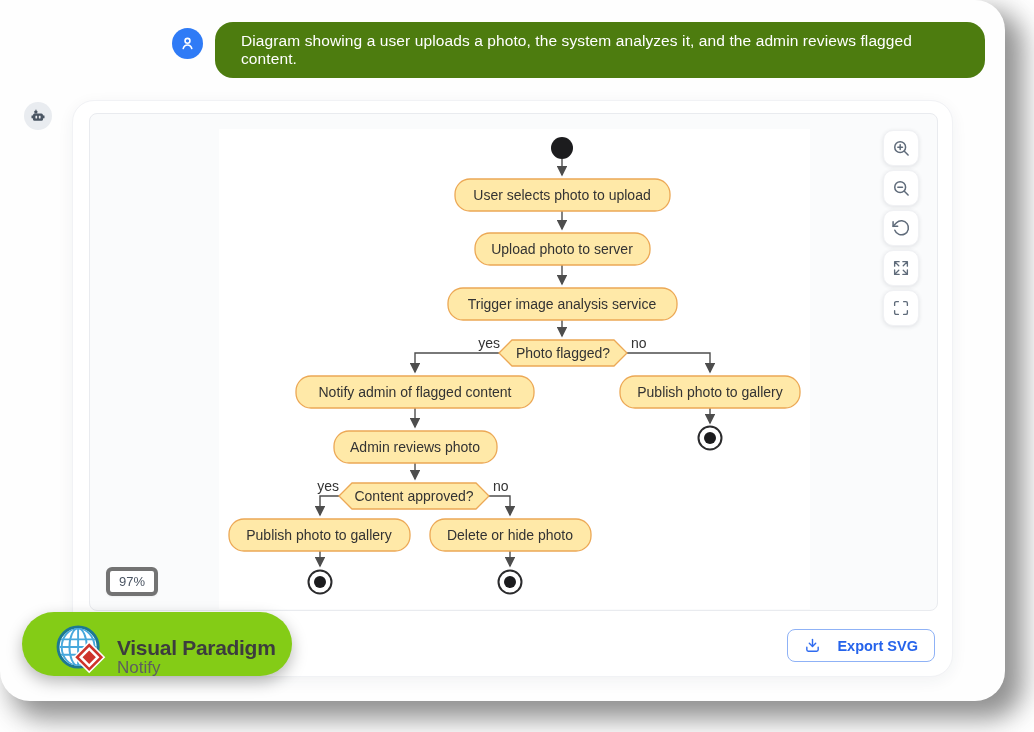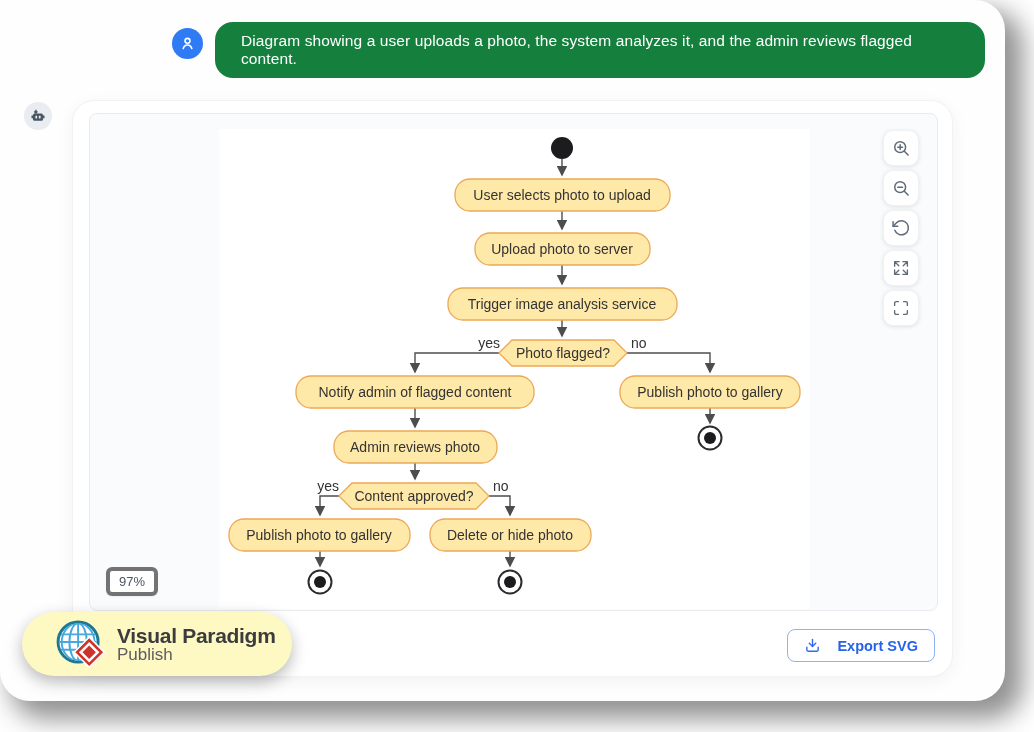--- a/index.html
+++ b/index.html
@@ -8,21 +8,21 @@
 
   .window { position:absolute; left:0; top:0; width:1005px; height:701px;
             background:#fefefe; border-radius:0 30px 30px 30px;
             box-shadow:14px 14px 26px 4px rgba(55,55,55,0.55); }
 
   
   .user-avatar { position:absolute; left:172px; top:28px; width:31px; height:31px;
                  border-radius:50%; background:#2F7BF6; display:flex;
                  align-items:center; justify-content:center; }
   .banner { position:absolute; left:215px; top:22px; width:770px; height:56px;
-            background:#15803d; border-radius:18px; display:flex; align-items:center;
+            background:#4d7c0f; border-radius:18px; display:flex; align-items:center;
             justify-content:center; padding:17px 26px; color:#ffffff; font-size:15.5px;
             font-weight:500; letter-spacing:.1px; }
 
   
   .bot-avatar { position:absolute; left:24px; top:102px; width:28px; height:28px;
                 border-radius:50%; background:#e9ecf0; display:flex;
                 align-items:center; justify-content:center; }
 
   
   .outer-card { position:absolute; left:72px; top:100px; width:881px; height:577px;
@@ -48,21 +48,21 @@
 
   .export-btn { position:absolute; right:17px; bottom:14px; height:33px;
                 display:flex; align-items:center; gap:16px; padding:0 16px;
                 background:#ffffff; border:1px solid #8fb2f6; border-radius:8px;
                 color:#2563eb; font-size:14.5px; font-weight:600; cursor:pointer; }
   .export-btn svg { stroke:#2f6bf0; fill:none; stroke-width:2;
                     stroke-linecap:round; stroke-linejoin:round; }
 
   
   .logo-pill { position:absolute; left:22px; top:612px; width:270px; height:64px;
-               background:#fef9c3; border-radius:33px; display:flex; align-items:center;
+               background:#84cc16; border-radius:33px; display:flex; align-items:flex-end;
                padding-left:32px; box-shadow:0 6px 16px rgba(0,0,0,0.28); z-index:5; }
   .logo-text { margin-left:9px; line-height:1.02; }
   .logo-title { font-size:21px; font-weight:700; color:#3c3c3e; letter-spacing:-.3px; }
   .logo-sub { font-size:17px; color:#5d5d60; }
 
   
   .diagram-svg text { font-family:"Liberation Sans", sans-serif; font-size:14px;
                       fill:#333333; }
   .diagram-svg .edge-lbl { font-size:14px; fill:#333333; }
 </style>
@@ -237,17 +237,17 @@
         <ellipse cx="25" cy="26" rx="17" ry="19.4"></ellipse>
         <line x1="25" y1="6" x2="25" y2="46"></line>
       </g>
       <g transform="translate(36.5 36.5) rotate(45)">
         <rect x="-11" y="-11" width="22" height="22" fill="#CE332B" stroke="#ffffff" stroke-width="1.6"></rect>
         <rect x="-6.2" y="-6.2" width="12.4" height="12.4" fill="none" stroke="#ffffff" stroke-width="2.6"></rect>
       </g>
     </svg>
     <div class="logo-text">
       <div class="logo-title">Visual Paradigm</div>
-      <div class="logo-sub">Publish</div>
+      <div class="logo-sub">Notify</div>
     </div>
   </div>
 
 </div>
 
 </body></html>

